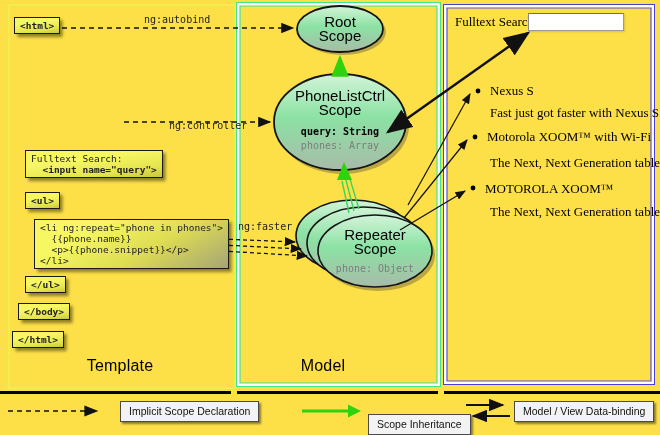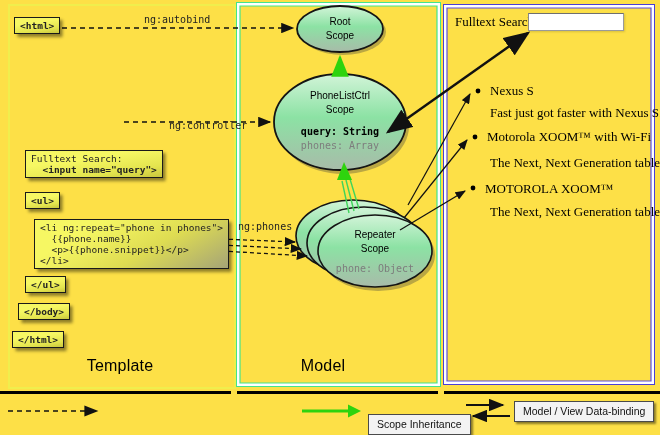--- a/index.html
+++ b/index.html
@@ -19,21 +19,21 @@
         color:#222;background:linear-gradient(172deg,#f6f763 35%,#e3e44e 75%,#c9c73e 100%);
         border:1.4px solid #1a1a1a;padding:2px 5px;white-space:pre;
         box-shadow:2.5px 3px 3px rgba(0,0,0,.45);}
   .code.bold{font-weight:bold;}
   .code-big{background:linear-gradient(150deg,#f6f763 25%,#dedc52 60%,#a5a477 100%);}
   .code .b{font-weight:bold;}
   
   .alabel{position:absolute;font-family:"DejaVu Sans Mono",monospace;font-size:10px;color:#222;white-space:pre;}
   
   .etext{position:absolute;text-align:center;white-space:pre;color:#000;}
-  .etitle{font-size:10px;line-height:13.5px;}
+  .etitle{font-size:15px;line-height:13.5px;}
   .emono{font-family:"DejaVu Sans Mono",monospace;font-size:10px;line-height:13px;}
   .emono.bold{font-weight:bold;}
   .gray{color:#7d7d7d;}
   
   .serif{font-family:"Liberation Serif",serif;font-size:13px;color:#000;white-space:pre;}
   .vinput{position:absolute;left:528px;top:13px;width:90px;height:14px;border:1px solid #9a9a9a;
           border-top-color:#6f6f6f;border-left-color:#8a8a8a;background:#fff;box-shadow:1px 1px 2px rgba(0,0,0,.15);}
   
   .lgbox{position:absolute;background:#f3f3f3;border:1.8px solid #4a4a4a;padding:3px 8px 4px 8px;
          font-size:10.5px;color:#111;white-space:pre;box-shadow:1.5px 2px 2px rgba(0,0,0,.45);}
@@ -113,21 +113,21 @@
   <div class="code code-big" style="left:34px;top:219px;">&lt;li ng:repeat="phone in phones"&gt;
   {{phone.name}}
   &lt;p&gt;{{phone.snippet}}&lt;/p&gt;
 &lt;/li&gt;</div>
   <div class="code bold" style="left:25px;top:276px;">&lt;/ul&gt;</div>
   <div class="code bold" style="left:18px;top:303px;">&lt;/body&gt;</div>
   <div class="code bold" style="left:12px;top:331px;">&lt;/html&gt;</div>
 
   <div class="alabel" style="left:144px;top:14px;">ng:autobind</div>
   <div class="alabel" style="left:133px;top:120px;margin-left:36px;">ng:controller</div>
-  <div class="alabel" style="left:238px;top:221px;">ng:phones</div>
+  <div class="alabel" style="left:238px;top:221px;">ng:faster</div>
 
   <div class="etext etitle" style="left:300px;top:15px;width:80px;">Root
 Scope</div>
   <div class="etext etitle" style="left:276px;top:89px;width:128px;">PhoneListCtrl
 Scope</div>
   <div class="etext emono gray" style="left:276px;top:139px;width:128px;">phones: Array</div>
   <div class="etext emono bold" style="left:276px;top:125px;width:128px;">query: String</div>
   <div class="etext etitle" style="left:316px;top:228px;width:118px;">Repeater
 Scope</div>
   <div class="etext emono gray" style="left:316px;top:262px;width:118px;">phone: Object</div>
@@ -137,16 +137,17 @@
   <div class="serif abs" style="left:490px;top:83px;">Nexus S</div>
   <div class="serif abs" style="left:490px;top:105px;">Fast just got faster with Nexus S.</div>
   <div class="serif abs" style="left:487px;top:129px;">Motorola XOOM™ with Wi-Fi</div>
   <div class="serif abs" style="left:490px;top:155px;">The Next, Next Generation tablet.</div>
   <div class="serif abs" style="left:485px;top:181px;">MOTOROLA XOOM™</div>
   <div class="serif abs" style="left:490px;top:204px;">The Next, Next Generation tablet.</div>
 
   <div class="panel-title" style="left:8px;top:357px;width:224px;">Template</div>
   <div class="panel-title" style="left:236px;top:357px;width:174px;">Model</div>
 
+  <div class="lgbox" style="left:120px;top:401px;">Implicit Scope Declaration</div>
   <div class="lgbox" style="left:368px;top:414px;">Scope Inheritance</div>
   <div class="lgbox" style="left:514px;top:401px;">Model / View Data-binding</div>
 
 </div>
 
 </body></html>

